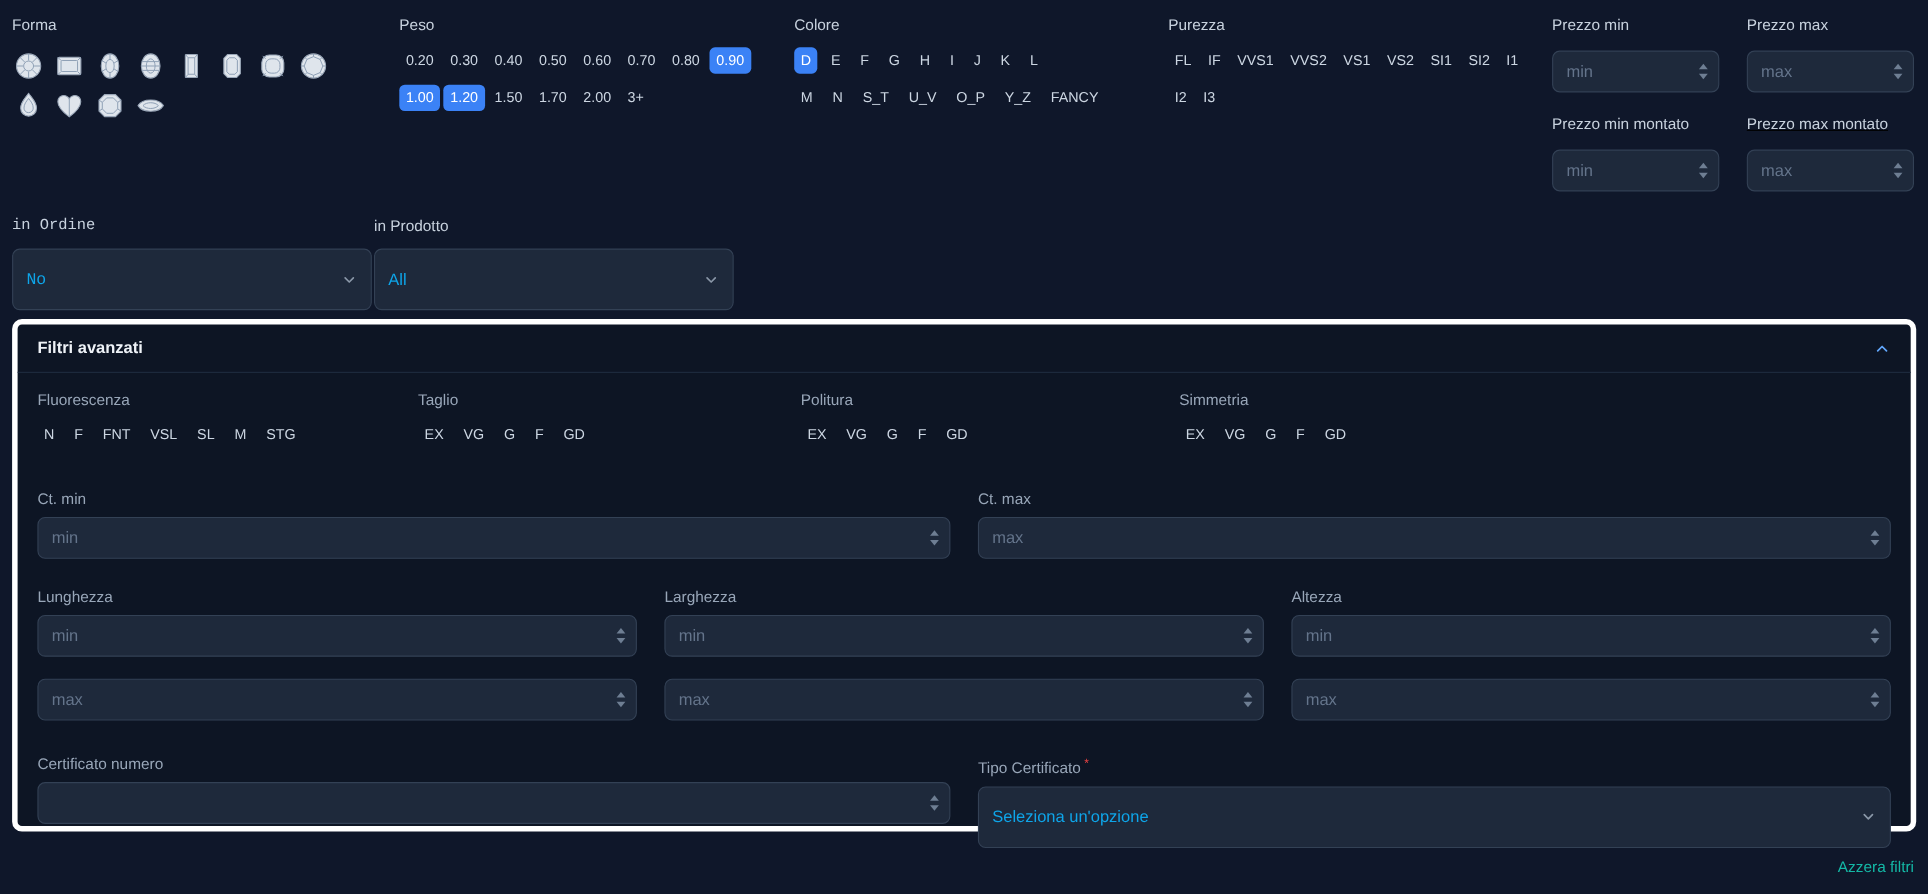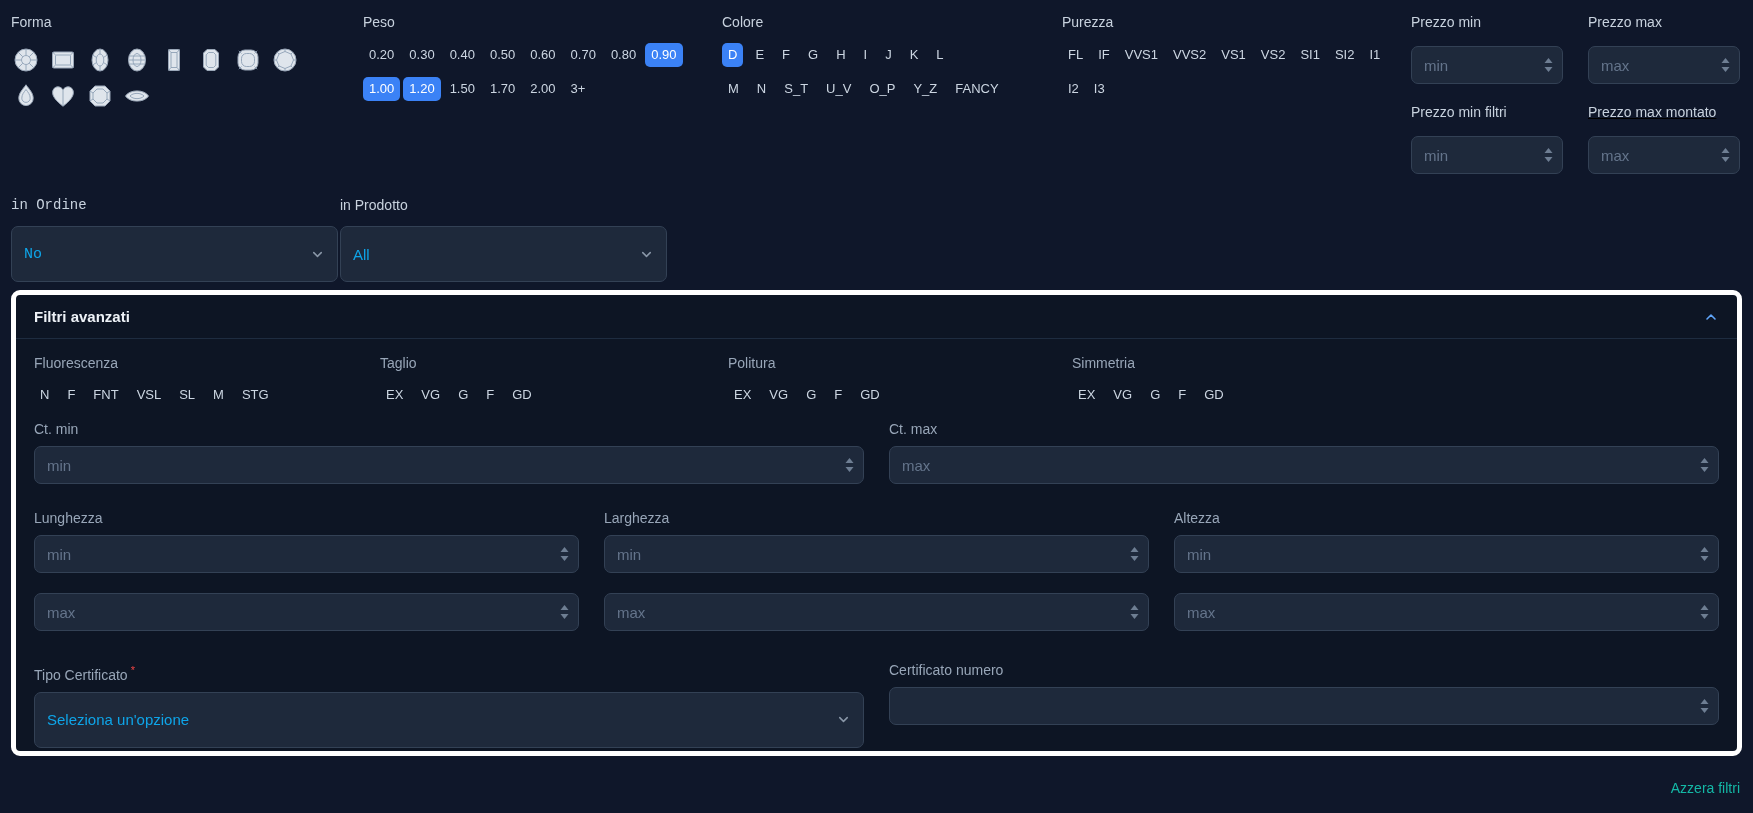--- a/index.html
+++ b/index.html
@@ -72,21 +72,21 @@
 
   .quality-row { position:relative; height:58px; }
   .qgroup { position:absolute; top:0; }
   #qg-taglio { left:346px; } #qg-politura { left:694px; } #qg-simmetria { left:1038px; }
   .sec-label { font-size:14px; color:#98a6b8; line-height:17px; }
   .qgroup .chip-row { margin-top:11px; }
 
   .two-col { display:flex; gap:25px; }
   .three-col { display:flex; gap:25px; }
   .two-col > .col, .three-col > .col { flex:1; min-width:0; }
-  .ct-row { margin-top:8px;justify-content:center; }
+  .ct-row { margin-top:32px;justify-content:center; }
   .dims-row { margin-top:26px; }
   .cert-row { margin-top:31px; }
   .col .sec-label { margin-bottom:8px; }
   .stacked-gap { margin-top:20px; }
 
   .req { color:#ef4444; font-size:11px; margin-left:3px; }
 
   .reset {
     position:absolute; top:780px; right:13px; color:#14b8a6;
     font-size:14px; cursor:pointer;
@@ -288,21 +288,21 @@
     <span class="spinner">
       <svg width="11" height="18" viewBox="0 0 11 18">
           <path d="M5.5 2 L9.5 7 H1.5 Z" fill="currentColor"></path>
           <path d="M5.5 16 L1.5 11 H9.5 Z" fill="currentColor"></path>
         </svg>
     </span>
   </div>
 </div>
 
 <div class="blk price" id="prezzo-min-montato">
-  <div class="group-label">Prezzo min filtri</div>
+  <div class="group-label">Prezzo min montato</div>
   <div class="num-input">
     <input type="text" placeholder="min" style="">
     <span class="spinner">
       <svg width="11" height="18" viewBox="0 0 11 18">
           <path d="M5.5 2 L9.5 7 H1.5 Z" fill="currentColor"></path>
           <path d="M5.5 16 L1.5 11 H9.5 Z" fill="currentColor"></path>
         </svg>
     </span>
   </div>
 </div>
@@ -489,42 +489,42 @@
                 <path d="M5.5 2 L9.5 7 H1.5 Z" fill="currentColor"></path>
                 <path d="M5.5 16 L1.5 11 H9.5 Z" fill="currentColor"></path>
               </svg>
           </span>
         </div>
       </div>
     </div>
 
     <div class="two-col cert-row">
       <div class="col">
+        <div class="sec-label">Certificato numero</div>
+        <div class="num-input">
+          <input type="text" value="" style="">
+          <span class="spinner">
+            <svg width="11" height="18" viewBox="0 0 11 18">
+                <path d="M5.5 2 L9.5 7 H1.5 Z" fill="currentColor"></path>
+                <path d="M5.5 16 L1.5 11 H9.5 Z" fill="currentColor"></path>
+              </svg>
+          </span>
+        </div>
+      </div>
+      <div class="col">
         <div class="sec-label">
           <span>Tipo Certificato</span><sup class="req">*</sup>
         </div>
         <div class="select">
           <span>Seleziona un'opzione</span>
           <span class="chev">
             <svg width="15" height="15" viewBox="0 0 24 24" fill="none" stroke="currentColor" stroke-width="2.4" stroke-linecap="round" stroke-linejoin="round">
                 <path d="M6 9l6 6 6-6"></path>
               </svg>
           </span>
         </div>
       </div>
-      <div class="col">
-        <div class="sec-label">Certificato numero</div>
-        <div class="num-input">
-          <input type="text" value="" style="">
-          <span class="spinner">
-            <svg width="11" height="18" viewBox="0 0 11 18">
-                <path d="M5.5 2 L9.5 7 H1.5 Z" fill="currentColor"></path>
-                <path d="M5.5 16 L1.5 11 H9.5 Z" fill="currentColor"></path>
-              </svg>
-          </span>
-        </div>
-      </div>
     </div>
 
   </div>
 </div>
 
 <div class="reset">Azzera filtri</div>
 
 </body></html>

